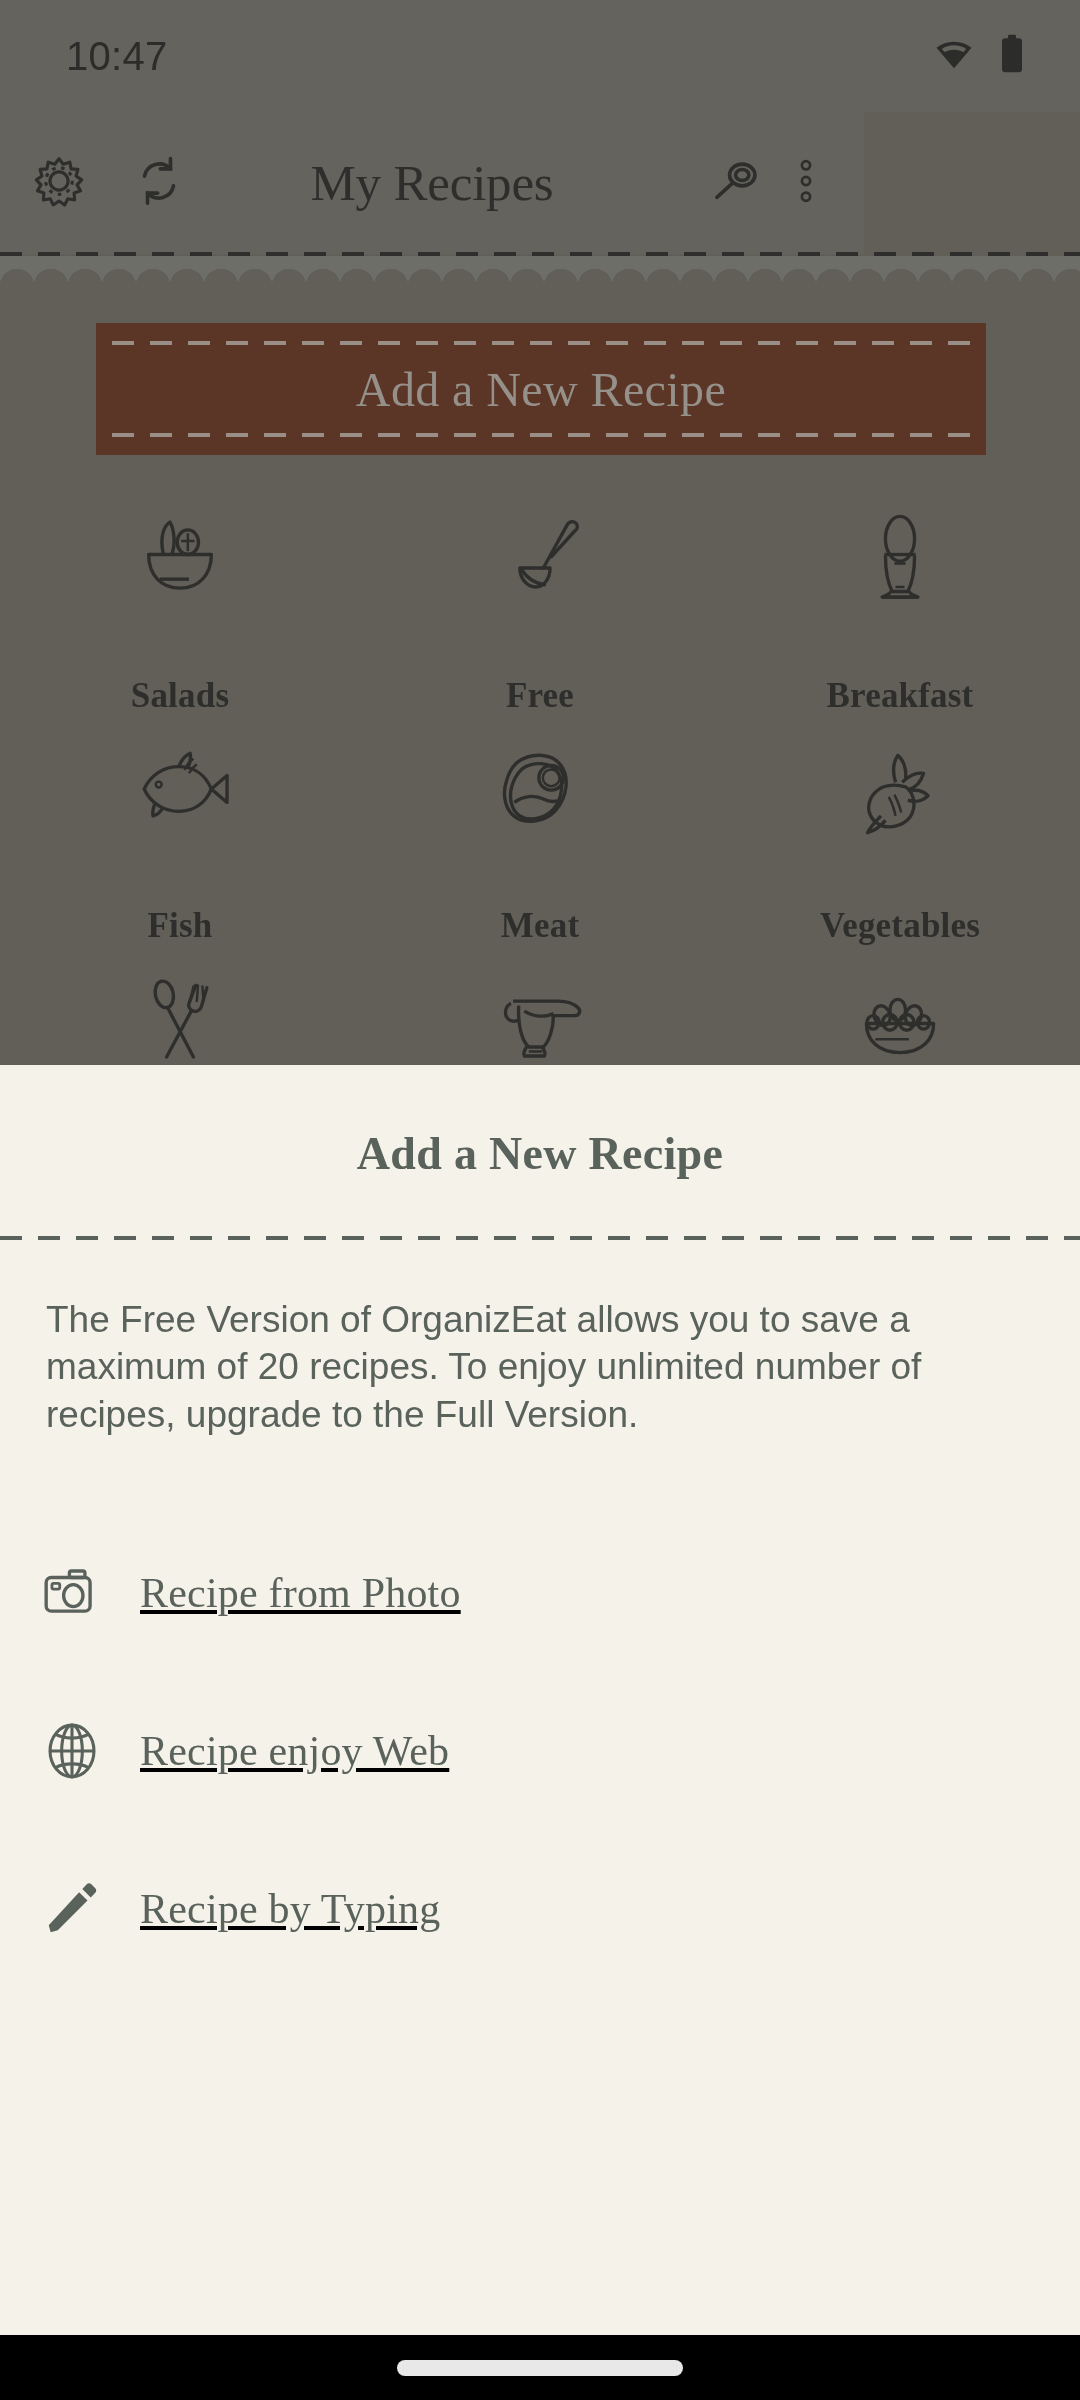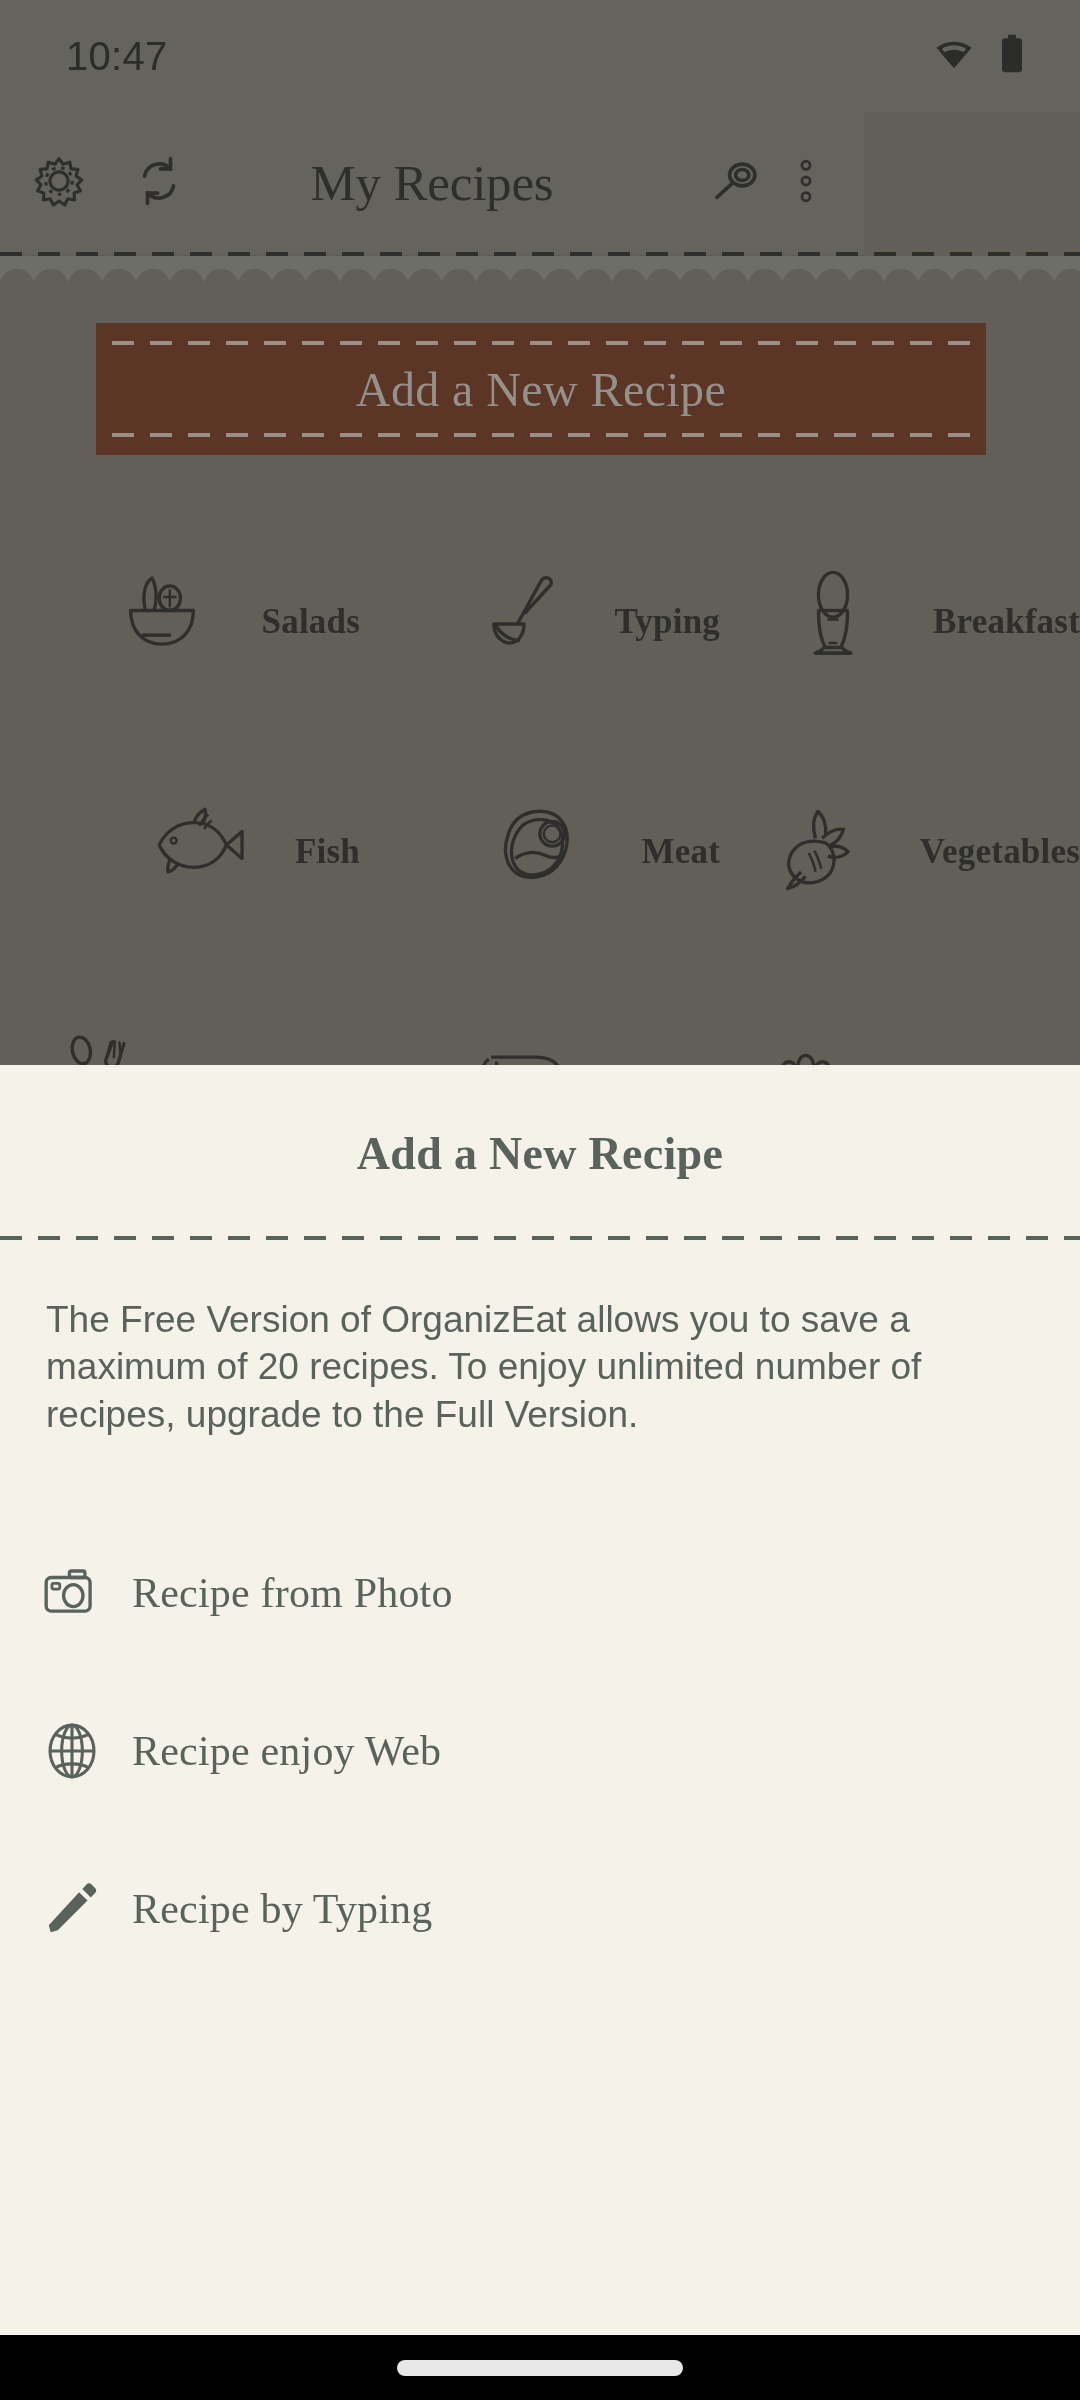--- a/index.html
+++ b/index.html
@@ -140,23 +140,23 @@
     position: absolute;
     top: 500px; left: 0;
     width: 1080px;
     display: grid;
     grid-template-columns: repeat(3, 1fr);
     row-gap: 0;
   }
   .cat-cell {
     height: 230px;
     display: flex;
-    flex-direction: row;
+    flex-direction: column;
     align-items: center;
-    justify-content: flex-end;
+    justify-content: flex-start;
     gap: 44px;
   }
   .cat-icon {
     height: 118px;
     display: flex;
     align-items: center;
     justify-content: center;
   }
   .cat-label {
     margin-top: 14px;
@@ -199,21 +199,22 @@
     color: #5A625C;
   }
   #sheet-options {
     margin-top: 76px;
   }
   .sheet-option {
     display: flex;
     align-items: center;
     height: 158px;
     padding-left: 40px;
-    gap: 28px;
+    gap: 36px;
+    text-decoration: underline;
   }
   .opt-icon {
     width: 64px; height: 64px;
     display: flex; align-items: center; justify-content: center;
     flex: 0 0 64px;
   }
   .opt-label {
     font-family: "Liberation Serif", serif;
     font-size: 42px;
     color: #5A625C;
@@ -322,21 +323,21 @@
       </div>
 
       <div class="cat-cell">
         <div class="cat-icon">
           <svg width="112" height="112" viewBox="0 0 100 100" fill="none" stroke="#2E2E2C" stroke-width="3" stroke-linejoin="round" stroke-linecap="round">
             <path d="M32 58c0 10 7 17 14 17s13-7 13-17H32z"></path>
             <path d="M34 60c4 7 12 12 20 13"></path>
             <path d="M53 58 74 20c2-4 6-4 8-2s2 5-1 7L60 48"></path>
           </svg>
         </div>
-        <div class="cat-label">Typing</div>
+        <div class="cat-label">Free</div>
       </div>
 
       <div class="cat-cell">
         <div class="cat-icon">
           <svg width="112" height="112" viewBox="0 0 100 100" fill="none" stroke="#2E2E2C" stroke-width="3" stroke-linejoin="round">
             <ellipse cx="50" cy="32" rx="13" ry="20"></ellipse>
             <path d="M36 46h28"></path>
             <path d="M37 47c0 18 4 28 6 32h14c2-4 6-14 6-32"></path>
             <path d="M42 79c-2 3-5 4-8 5h32c-3-1-6-2-8-5"></path>
             <path d="M34 84h32"></path>

